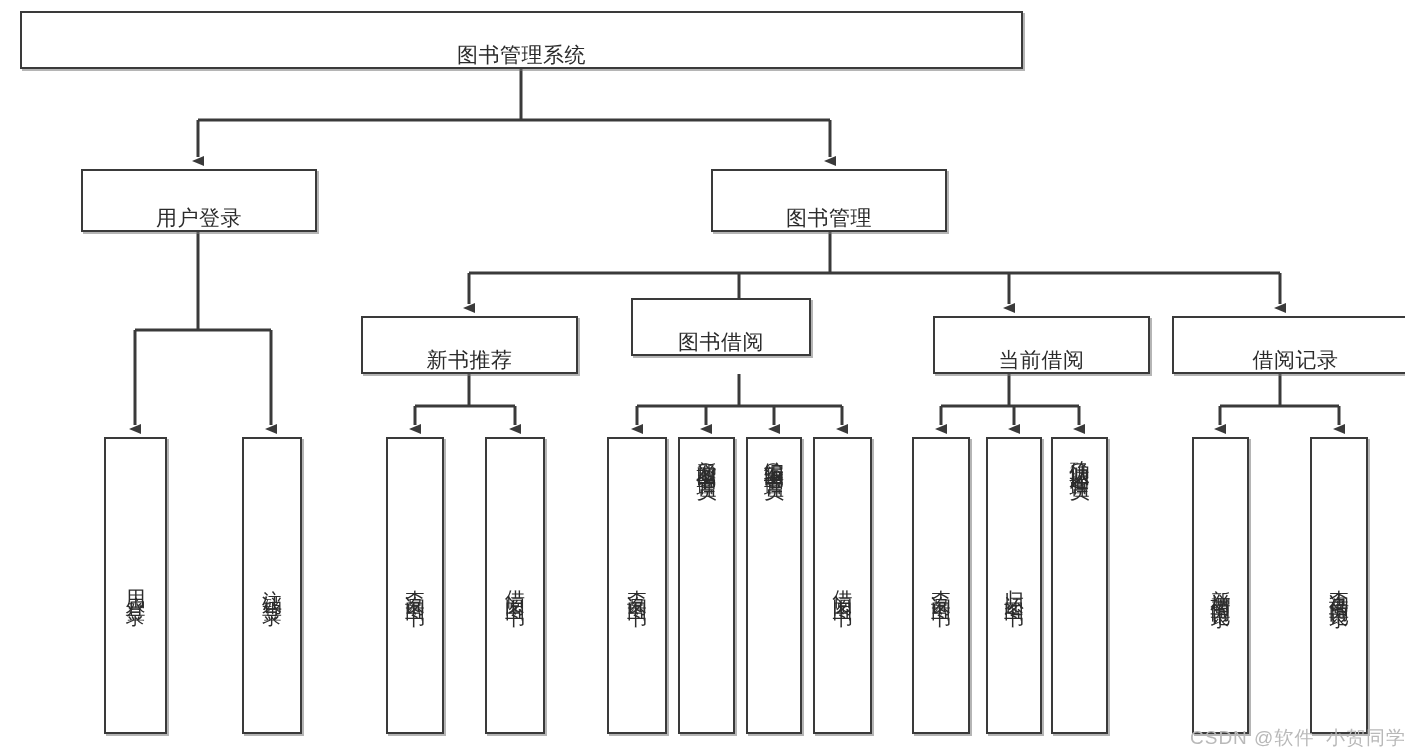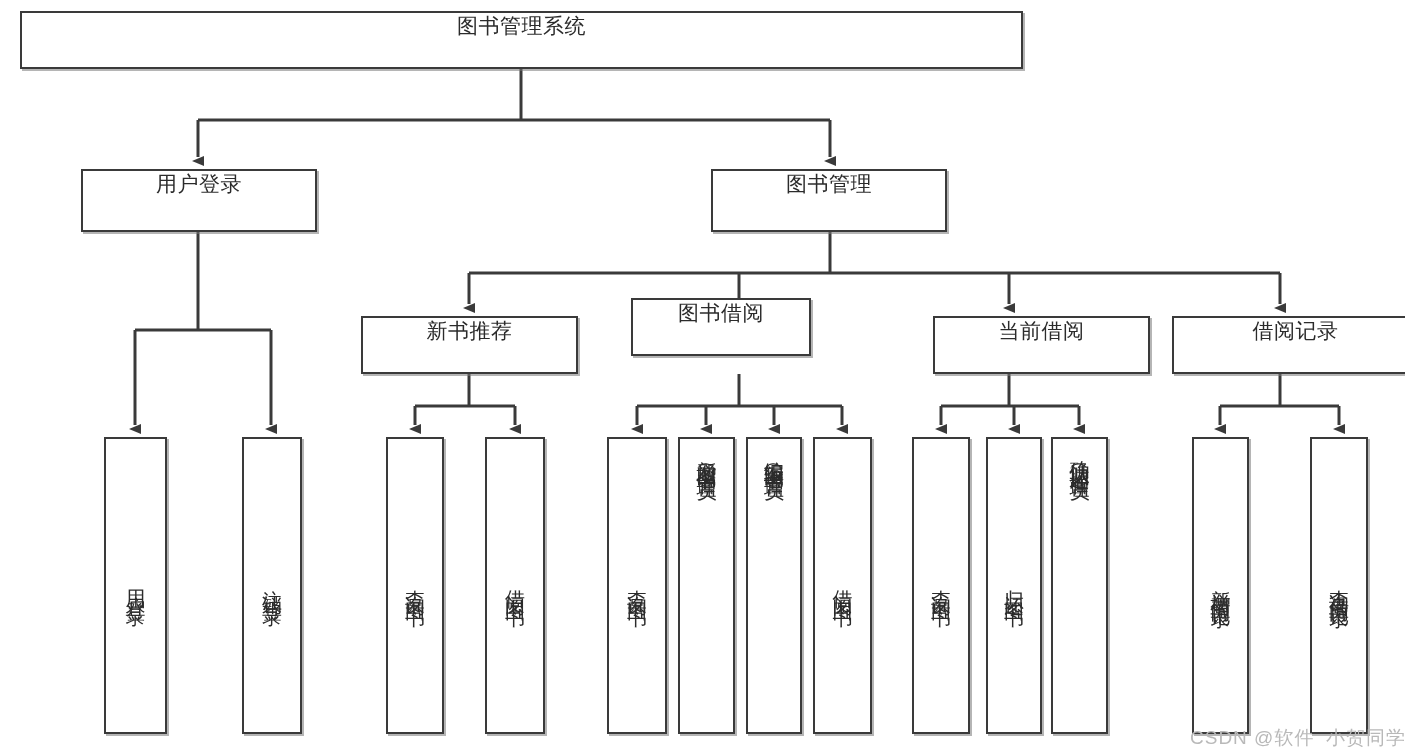--- a/index.html
+++ b/index.html
@@ -26,21 +26,21 @@
     width: 1405px;
     height: 747px;
   }
   .node-box {
     position: absolute;
     box-sizing: border-box;
     background: #ffffff;
     border: 2px solid #3a3a3a;
     box-shadow: 2px 2px 0 rgba(120,120,120,0.55);
     display: flex;
-    align-items: flex-start;
+    align-items: flex-end;
     justify-content: center;
     overflow: hidden;
   }
   .node-label-h {
     font-size: 21px;
     color: #2b2b2b;
     line-height: 1.2;
     white-space: nowrap;
     letter-spacing: 0.5px;
   }

